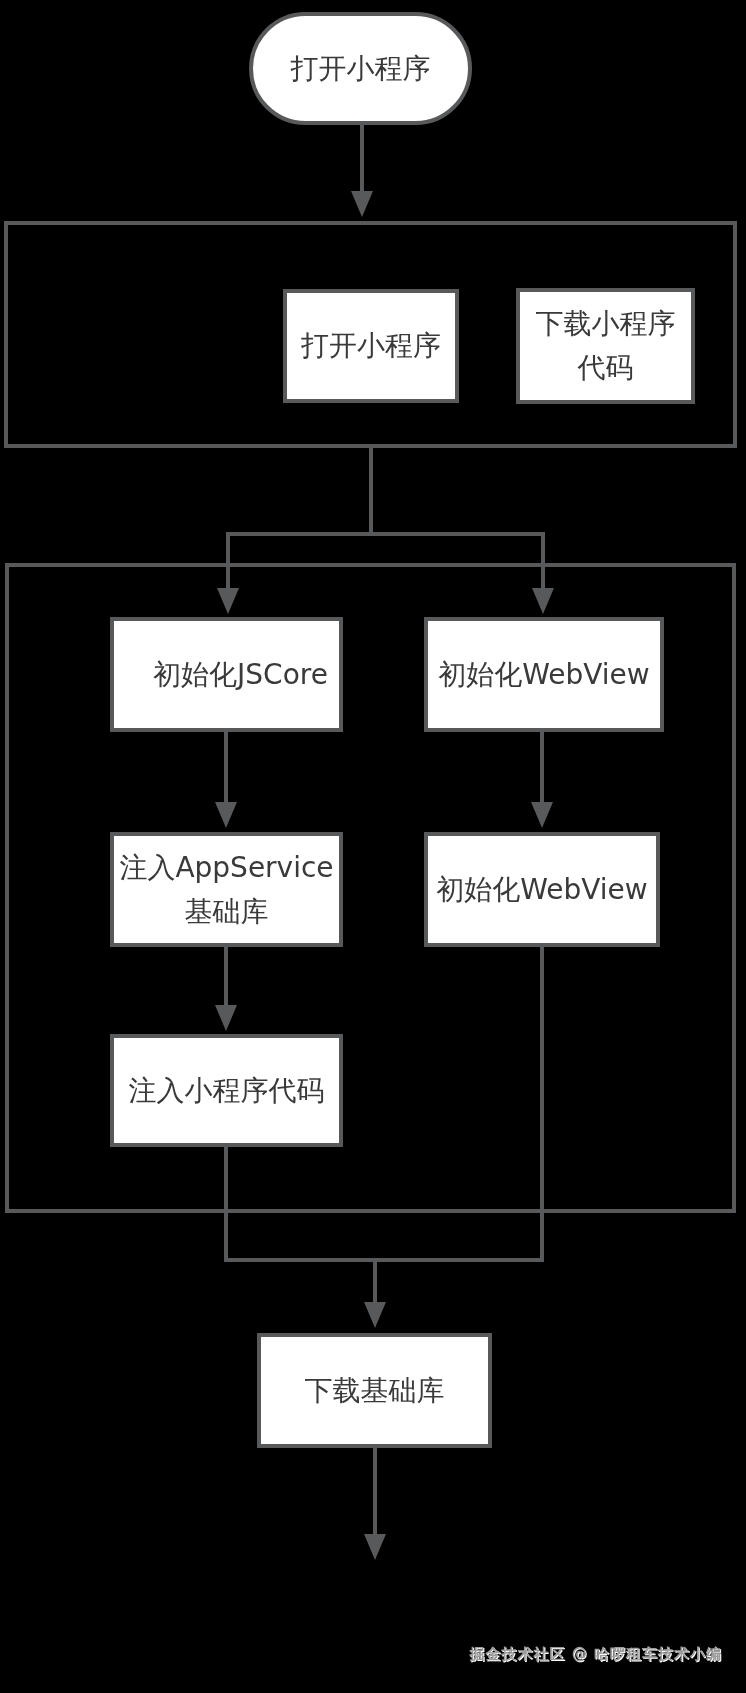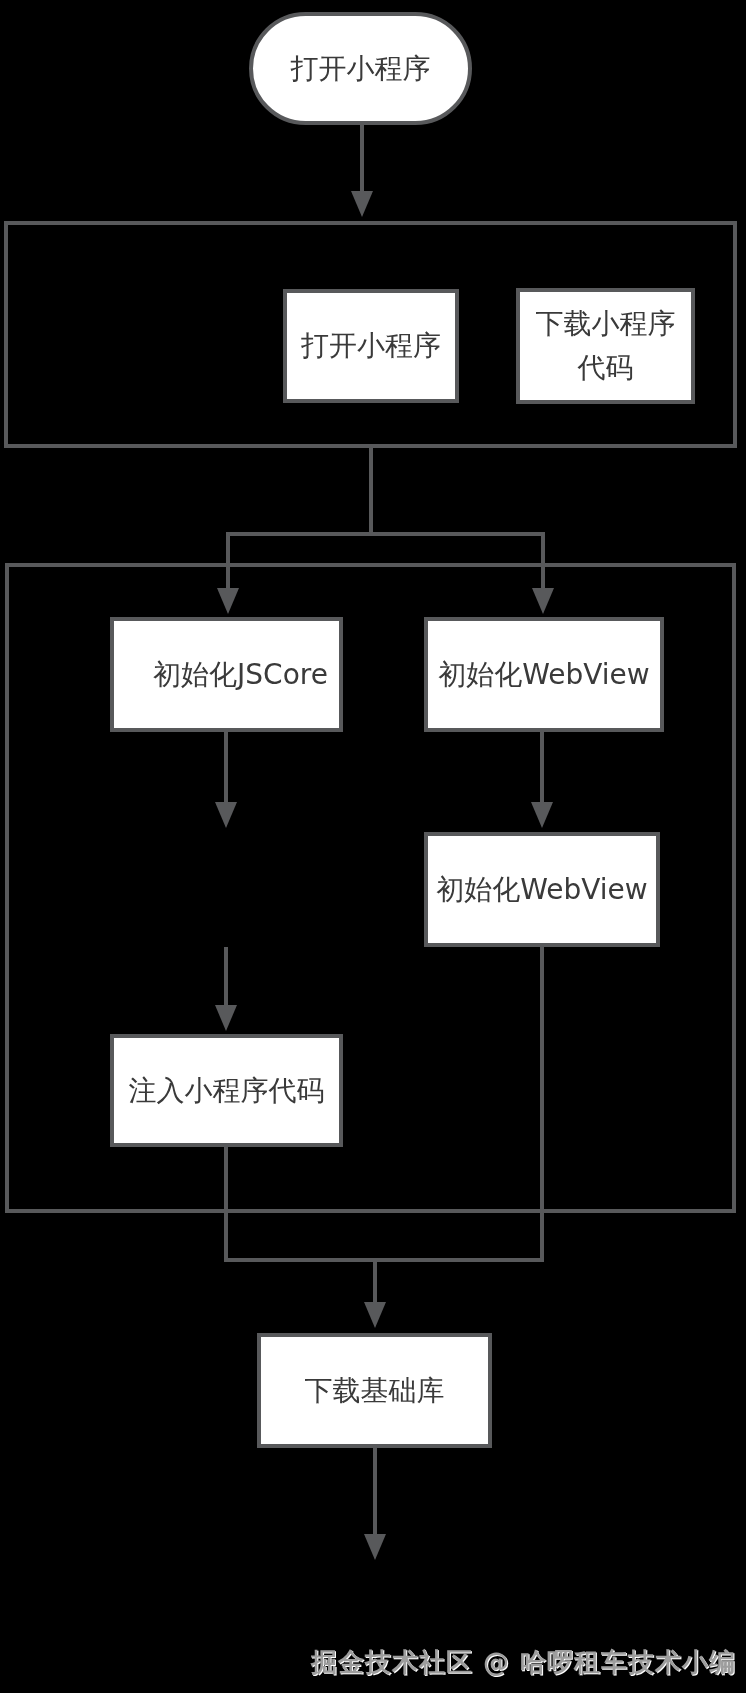--- a/index.html
+++ b/index.html
@@ -16,21 +16,21 @@
   .container{position:absolute;box-sizing:border-box;border:4px solid #58595b;background:transparent;}
   .v{position:absolute;width:4px;background:#58595b;}
   .h{position:absolute;height:4px;background:#58595b;}
   .ah{
     position:absolute;width:0;height:0;
     border-left:11px solid transparent;border-right:11px solid transparent;
     border-top:26px solid #58595b;
   }
   .latin{font-size:30px;}
   .watermark{
-    position:absolute;top:1645px;right:10px;font-size:26px;font-weight:700;
+    position:absolute;top:1645px;right:24px;font-size:15px;font-weight:700;
     color:#9d9d9d;text-shadow:1px 1px 0 #ffffff;letter-spacing:1px;white-space:nowrap;
   }
 </style>
 </head>
 <body>
 
 <div class="canvas">
 
   <div class="node pill" style="left:249px;top:12px;width:223px;height:113px;">
     <span>打开小程序</span>
@@ -69,20 +69,24 @@
   <div class="node" style="left:424px;top:617px;width:240px;height:115px;">
     <span>初始化WebView</span>
   </div>
 
   <div class="v" style="left:224px;top:732px;height:72px;"></div>
   <div class="ah" style="left:215px;top:802px;"></div>
 
   <div class="v" style="left:540px;top:732px;height:72px;"></div>
   <div class="ah" style="left:531px;top:802px;"></div>
 
+  <div class="node" style="left:110px;top:832px;width:233px;height:115px;">
+    <span>注入AppService</span>
+    <span>基础库</span>
+  </div>
 
   <div class="node" style="left:424px;top:832px;width:236px;height:115px;">
     <span>初始化WebView</span>
   </div>
 
   <div class="v" style="left:224px;top:947px;height:60px;"></div>
   <div class="ah" style="left:215px;top:1005px;"></div>
 
   <div class="node" style="left:110px;top:1034px;width:233px;height:113px;">
     <span>注入小程序代码</span>

